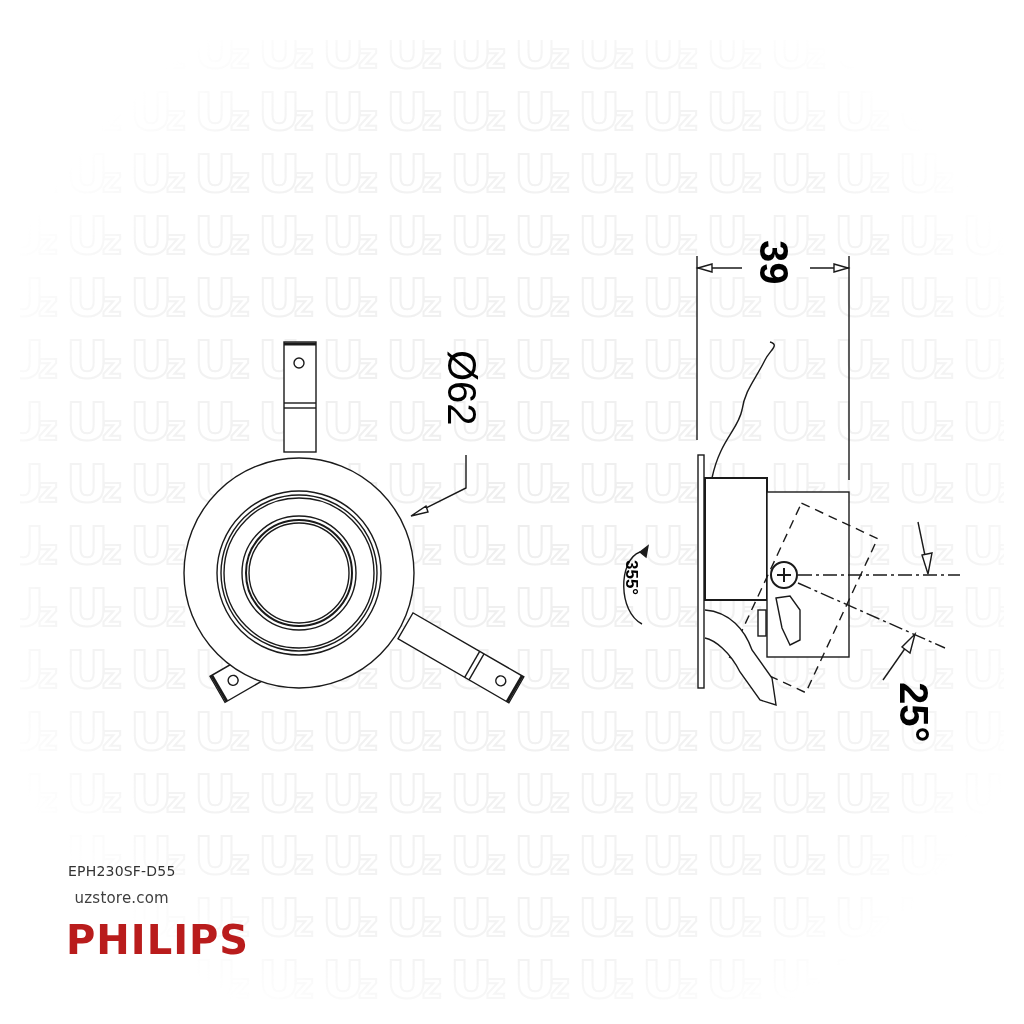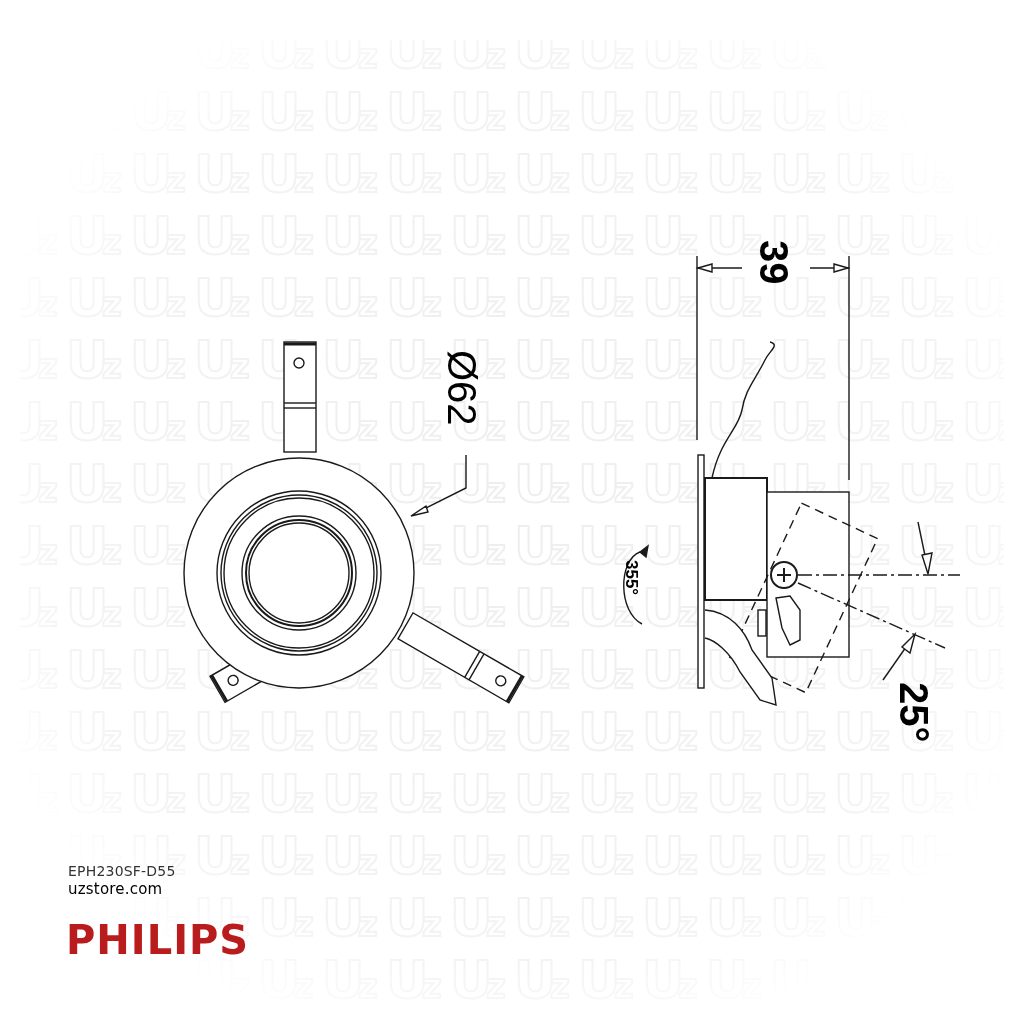--- a/index.html
+++ b/index.html
@@ -1,21 +1,21 @@
 <!DOCTYPE html>
 <html><head>
   <meta charset="utf-8">
   <style>
     html, body { margin: 0; padding: 0; background: #ffffff; }
     body { width: 1024px; height: 1024px; position: relative; overflow: hidden; font-family: "Liberation Sans", sans-serif; }
     .watermark { position: absolute; left: 0; top: 0; width: 1024px; height: 1024px; }
     .drawing { position: absolute; left: 0; top: 0; width: 1024px; height: 1024px; }
     .caption { position: absolute; left: 68px; top: 862px; font-family: "DejaVu Sans", sans-serif; font-size: 14px; line-height: 18px; color: #333333; }
-    .caption div { letter-spacing: 0.2px; }
-    .caption .site { font-size: 15px; color: #000000; }
+    .caption div { letter-spacing: 0.2px; text-align: center; }
+    .caption .site { font-size: 15px; color: #404040; margin-top: 9px; }
     .brand { position: absolute; left: 66px; top: 918px; font-family: "DejaVu Sans", sans-serif; font-weight: bold; font-size: 40px; letter-spacing: 1px; color: #b91c1c; line-height: 44px; }
     .dim-text { font-family: "Liberation Sans", sans-serif; font-weight: bold; fill: #000; }
   </style>
 </head>
 <body>
 
 <svg class="watermark" viewBox="0 0 1024 1024" xmlns="http://www.w3.org/2000/svg">
   <defs>
     <pattern id="wm" x="0" y="20" width="64" height="62" patternUnits="userSpaceOnUse">
       <text x="2" y="48" font-family="DejaVu Sans, sans-serif" font-weight="bold" font-size="52" fill="none" stroke="#eeeeee" stroke-width="2">U</text>

